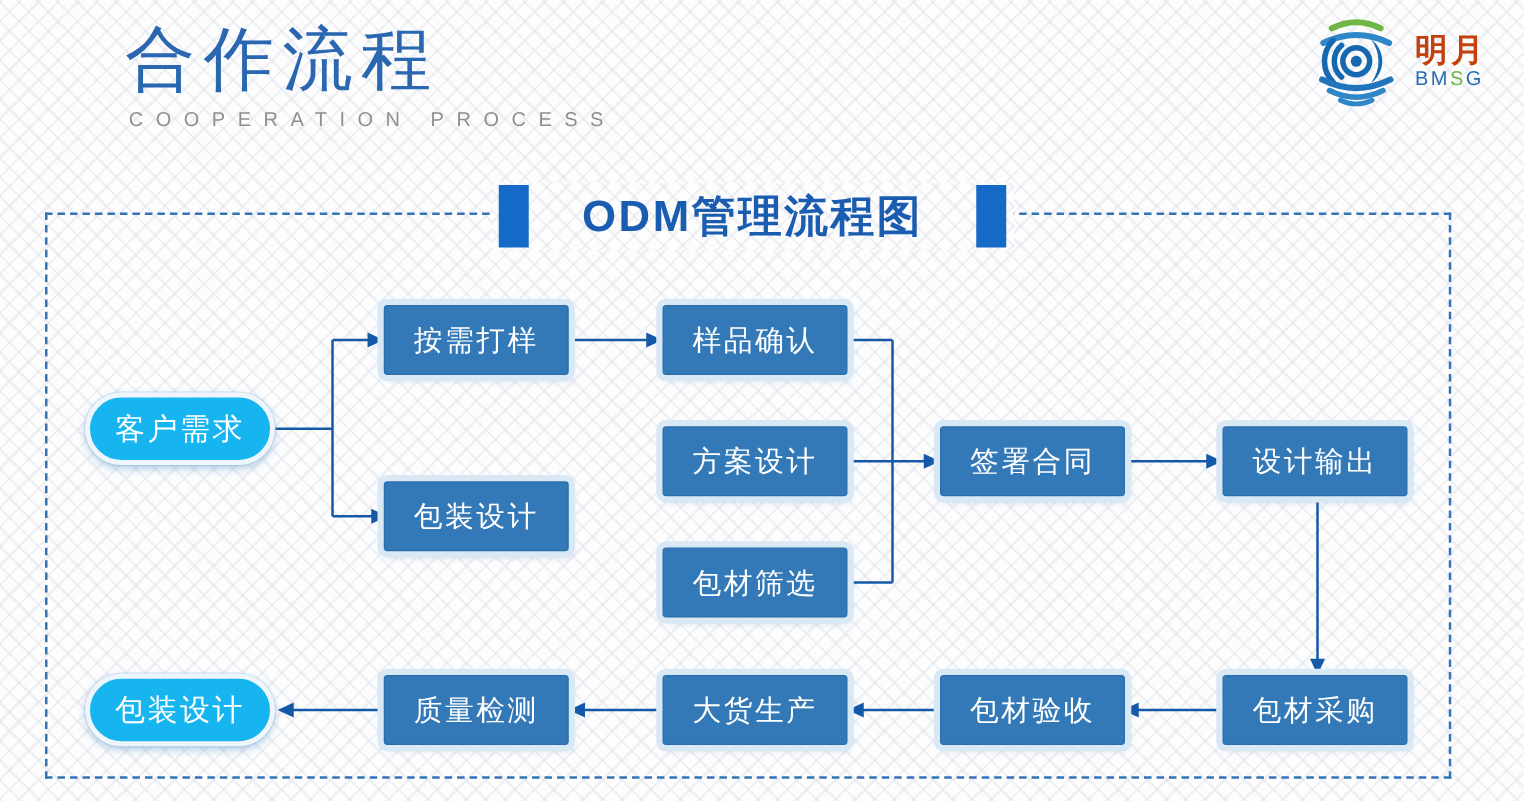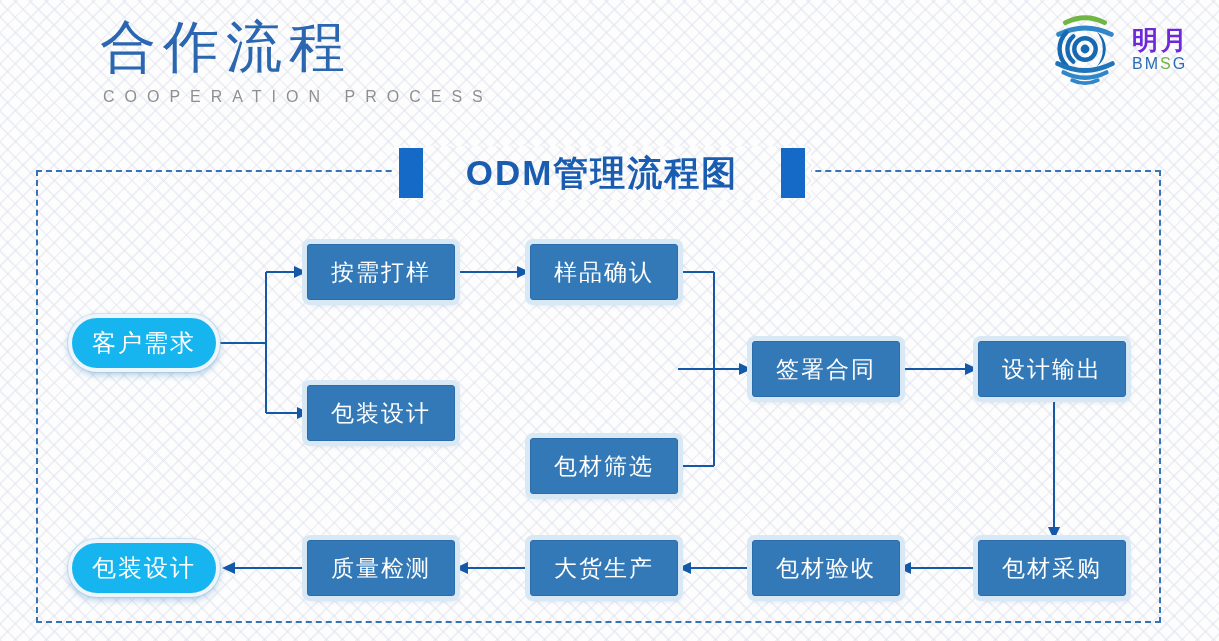--- a/index.html
+++ b/index.html
@@ -28,21 +28,21 @@
   .num-box span{color:#fff;font-size:46px;font-weight:bold;letter-spacing:2px;
     font-family:"DejaVu Sans Mono","Liberation Mono",monospace;}
   .title-cn{position:absolute;left:100px;top:10px;font-family:"Liberation Serif","DejaVu Serif",serif;
     font-size:56px;color:#2a67b0;letter-spacing:7px;font-weight:400;}
   .title-en{position:absolute;left:103px;top:88px;font-size:16px;color:#8f8f8f;
     letter-spacing:10px;font-weight:400;}
 
   
   .logo{position:absolute;left:1046px;top:10px;display:flex;align-items:center;}
   .logo-text{margin-left:8px;display:flex;flex-direction:column;}
-  .logo-cn{font-size:26px;font-weight:bold;color:#6d28d9;letter-spacing:3px;line-height:1.15;}
+  .logo-cn{font-size:26px;font-weight:bold;color:#c2410c;letter-spacing:3px;line-height:1.15;}
   .logo-en{font-size:16px;font-weight:normal;color:#2a6cb3;letter-spacing:2px;line-height:1;}
   .logo-en .green{color:#6fb644;}
 
   
   .flow-area{position:absolute;left:36px;top:170px;width:1125px;height:453px;
     border:2px dashed var(--dash);}
   .diagram-title{position:absolute;left:393px;top:146px;width:418px;height:54px;
     display:flex;align-items:center;justify-content:space-between;padding:0 6px;}
   .bar{width:24px;height:50px;background:var(--accent);}
   .diagram-title .t{font-size:35px;font-weight:bold;color:var(--title-blue);letter-spacing:2px;}
@@ -155,20 +155,21 @@
     <g>
       <line x1="307" y1="568" x2="233" y2="568"></line>
       <polygon points="222,568 235,562 235,574"></polygon>
     </g>
   </svg>
 
   <div class="pill n-demand">客户需求</div>
   <div class="nbox n-sample">按需打样</div>
   <div class="nbox n-confirm">样品确认</div>
   <div class="nbox n-package">包装设计</div>
+  <div class="nbox n-scheme">方案设计</div>
   <div class="nbox n-screen">包材筛选</div>
   <div class="nbox n-contract">签署合同</div>
   <div class="nbox n-output">设计输出</div>
   <div class="nbox n-purchase">包材采购</div>
   <div class="nbox n-inspect">包材验收</div>
   <div class="nbox n-mass">大货生产</div>
   <div class="nbox n-quality">质量检测</div>
   <div class="pill n-accept">包装设计</div>
 
 </div>

